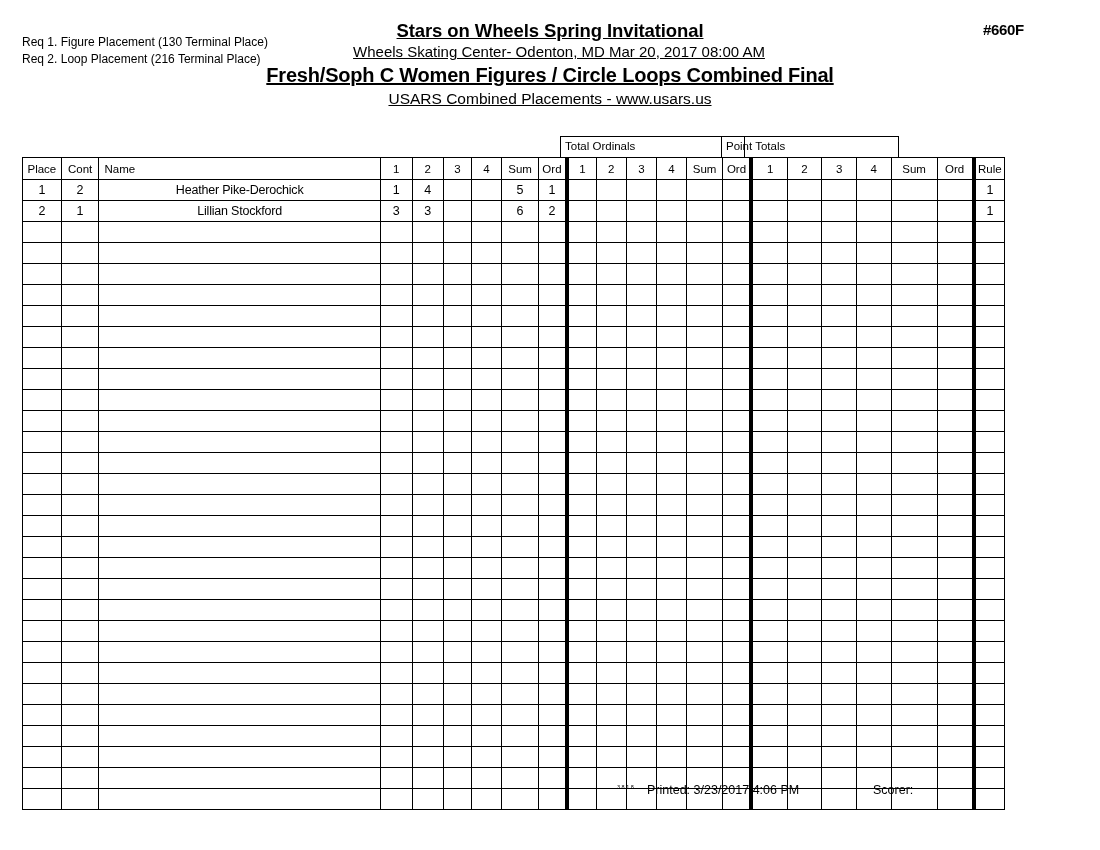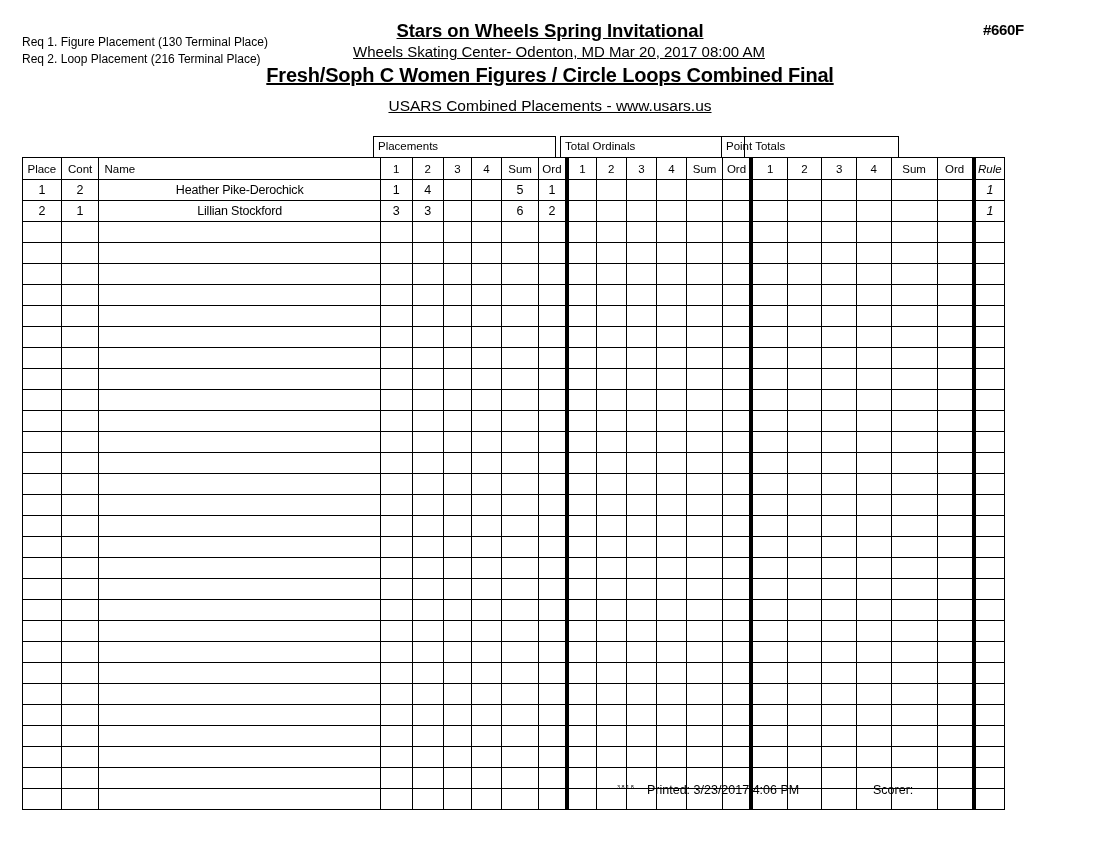--- a/index.html
+++ b/index.html
@@ -52,21 +52,20 @@
   #event-name {
     font-size: 20px;
     font-weight: bold;
     line-height: 26px;
     letter-spacing: -0.2px;
   }
   #event-sub {
     font-size: 15.5px;
     font-weight: normal;
     line-height: 22px;
-    margin-top: 7px;
   }
 
   
   #event-number {
     position: absolute;
     right: 76px;
     top: 21px;
     font-size: 15px;
     font-weight: bold;
     letter-spacing: -0.3px;
@@ -125,21 +124,21 @@
     border-bottom: 1.6px solid #000;
   }
   #grid thead th.hdr-left {
     text-align: left;
     padding-left: 5px;
   }
   
   .sep-left { border-left: 4px solid #000 !important; }
   
   #grid tr td:first-child, #grid tr th:first-child { border-left: 1.6px solid #000; }
-  #grid tr td:last-child, #grid tr th:last-child { border-right: 1.6px solid #000; font-style: italic; }
+  #grid tr td:last-child, #grid tr th:last-child { border-right: 1.6px solid #000; }
   #grid tbody tr:last-child td { border-bottom: 1.6px solid #000; }
   #grid thead tr th { border-top: 1.6px solid #000; }
 
   
   .c-place { font-weight: bold; font-size: 13.5px; }
   .c-cont  { font-weight: bold; font-size: 13.5px; }
   .c-name  { text-align: left; padding-left: 6px; font-weight: bold; font-size: 13.5px; letter-spacing: -0.2px; }
   .c-num   { font-size: 12.5px; }
   .c-ord   { font-weight: bold; font-size: 13px; }
   .c-rule  { font-size: 12.5px; }
@@ -187,23 +186,20 @@
 <div id="title-block">
   <div id="meet-name">Stars on Wheels Spring Invitational</div>
   <div id="meet-venue">Wheels Skating Center- Odenton, MD  Mar 20, 2017  08:00 AM</div>
   <div id="event-name">Fresh/Soph C Women Figures / Circle Loops Combined Final</div>
   <div id="event-sub">USARS Combined Placements - www.usars.us</div>
 </div>
 
 <div id="event-number">#660F</div>
 
 <div id="group-bar">
-    <div class="group-box" style="left: 351px; width: 183px;">
-      <span class="group-label">Placements</span>
-    </div>
     <div class="group-box" style="left: 538px; width: 185px;">
       <span class="group-label">Total Ordinals</span>
     </div>
     <div class="group-box" style="left: 699px; width: 178px;">
       <span class="group-label">Point Totals</span>
     </div>
   </div>
 
 <table id="grid">
   <colgroup>

